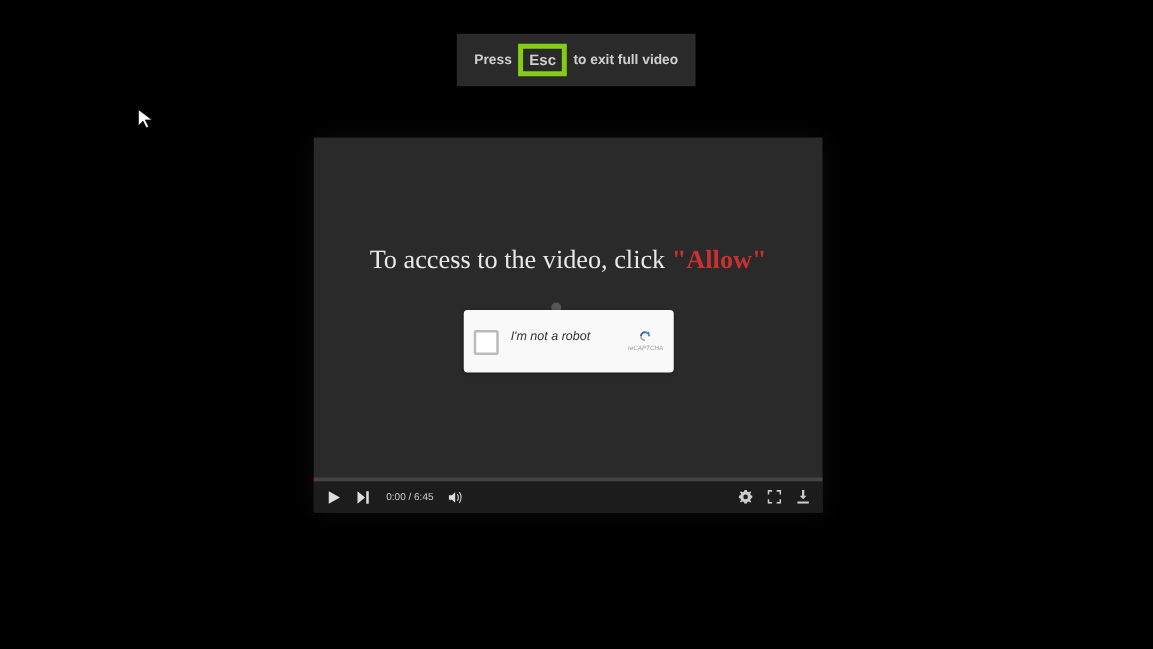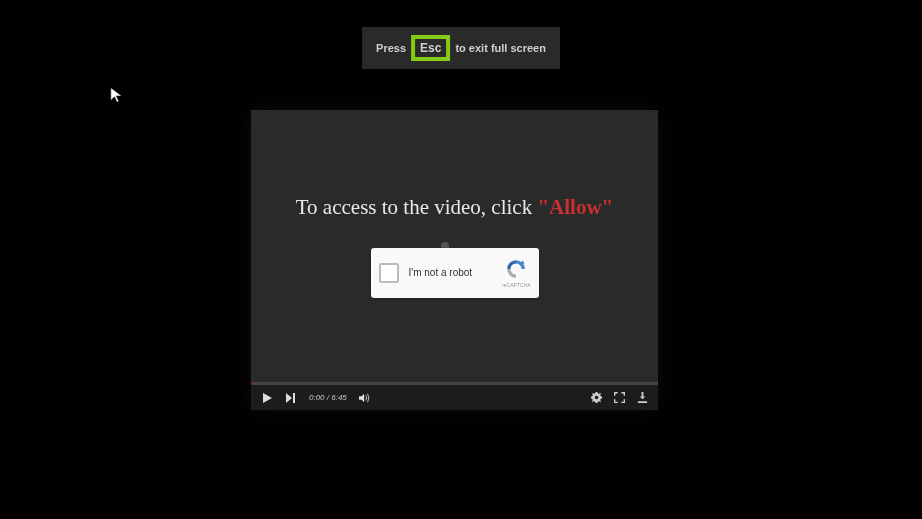--- a/index.html
+++ b/index.html
@@ -77,25 +77,25 @@
       background: #555;
     }
     .loading-dot-1 { top: 132px; left: 190px; }
     .loading-dot-2 { top: 138px; left: 228px; width: 5px; height: 5px; background: #444; }
     .captcha-box {
       background: #f9f9f9;
       width: 168px;
       height: 50px;
       border-radius: 3px;
       display: flex;
-      align-items: center;
-      padding: 4px 8px;
+      padding: 16px 8px;
       box-shadow: 0 1px 3px rgba(0,0,0,0.3);
       position: relative;
       z-index: 2;
+      font-style: italic;
     }
     .captcha-checkbox {
       width: 20px;
       height: 20px;
       border: 2px solid #bbb;
       border-radius: 2px;
       background: #fff;
       margin-right: 10px;
       cursor: pointer;
     }
@@ -132,21 +132,20 @@
       width: 1px;
       background: #cc0000;
     }
     .controls {
       height: 25px;
       background: #1c1c1c;
       display: flex;
       align-items: center;
       padding: 0 10px;
       gap: 12px;
-      font-style: italic;
     }
     .btn {
       color: #ccc;
       cursor: pointer;
       display: flex;
       align-items: center;
     }
     .time-display {
       color: #ccc;
       font-size: 8px;
@@ -154,21 +153,21 @@
     .spacer { flex: 1; }
     svg.ctl { width: 12px; height: 12px; fill: #ddd; }
     svg.ctl-sm { width: 11px; height: 11px; fill: #ccc; }
   </style>
 </head>
 <body>
 
 <div class="esc-notice">
   <span>Press</span>
   <span class="esc-key">Esc</span>
-  <span>to exit full screen</span>
+  <span>to exit full video</span>
 </div>
 
 <div class="cursor">
   <svg width="18" height="18" viewBox="0 0 20 20">
     <path d="M2 2 L2 16 L6 12 L9 18 L11 17 L8 11 L14 11 Z" fill="#fff" stroke="#000" stroke-width="0.5"></path>
   </svg>
 </div>
 
 <div class="video-player">
   <div class="video-content">

